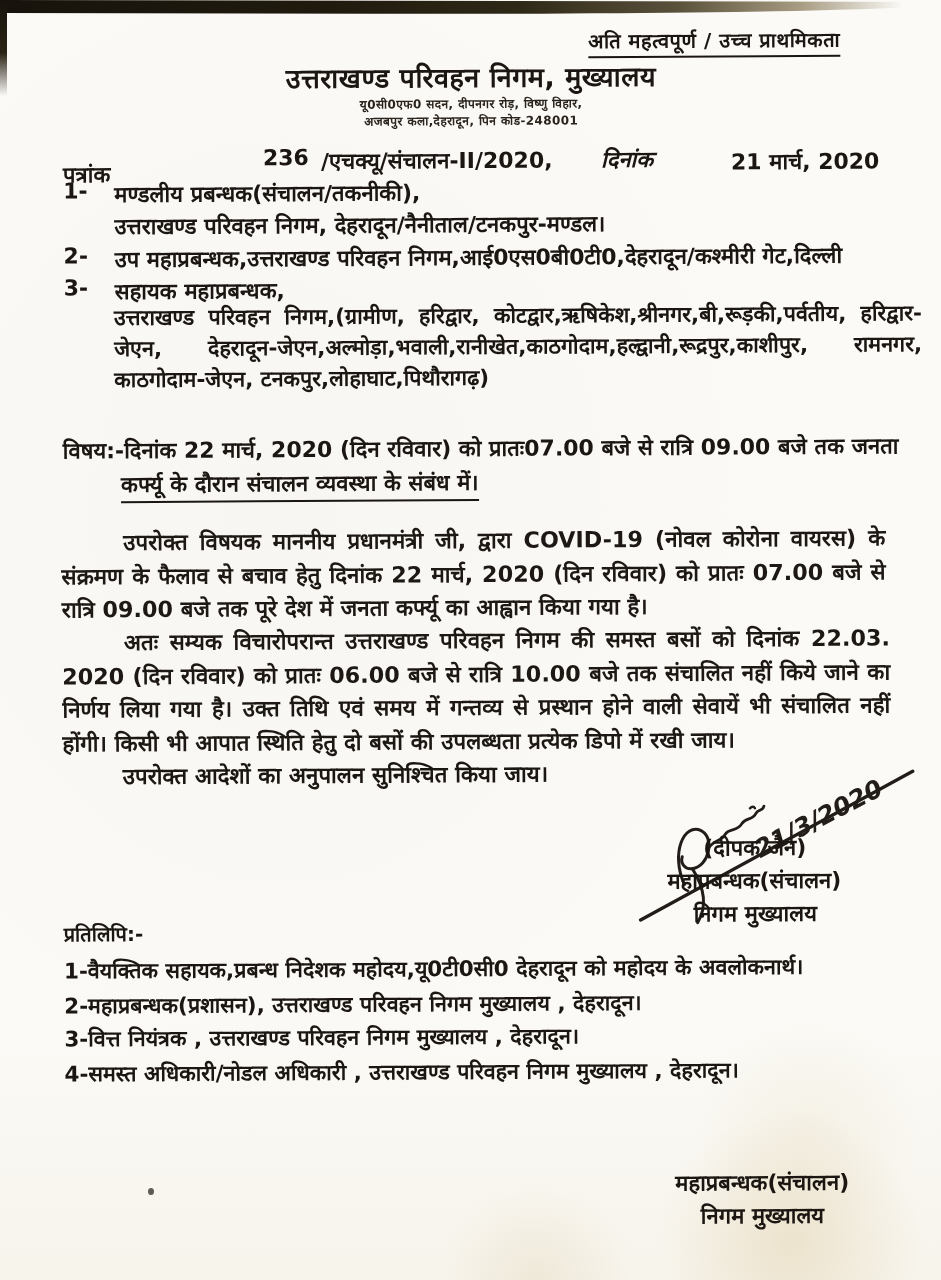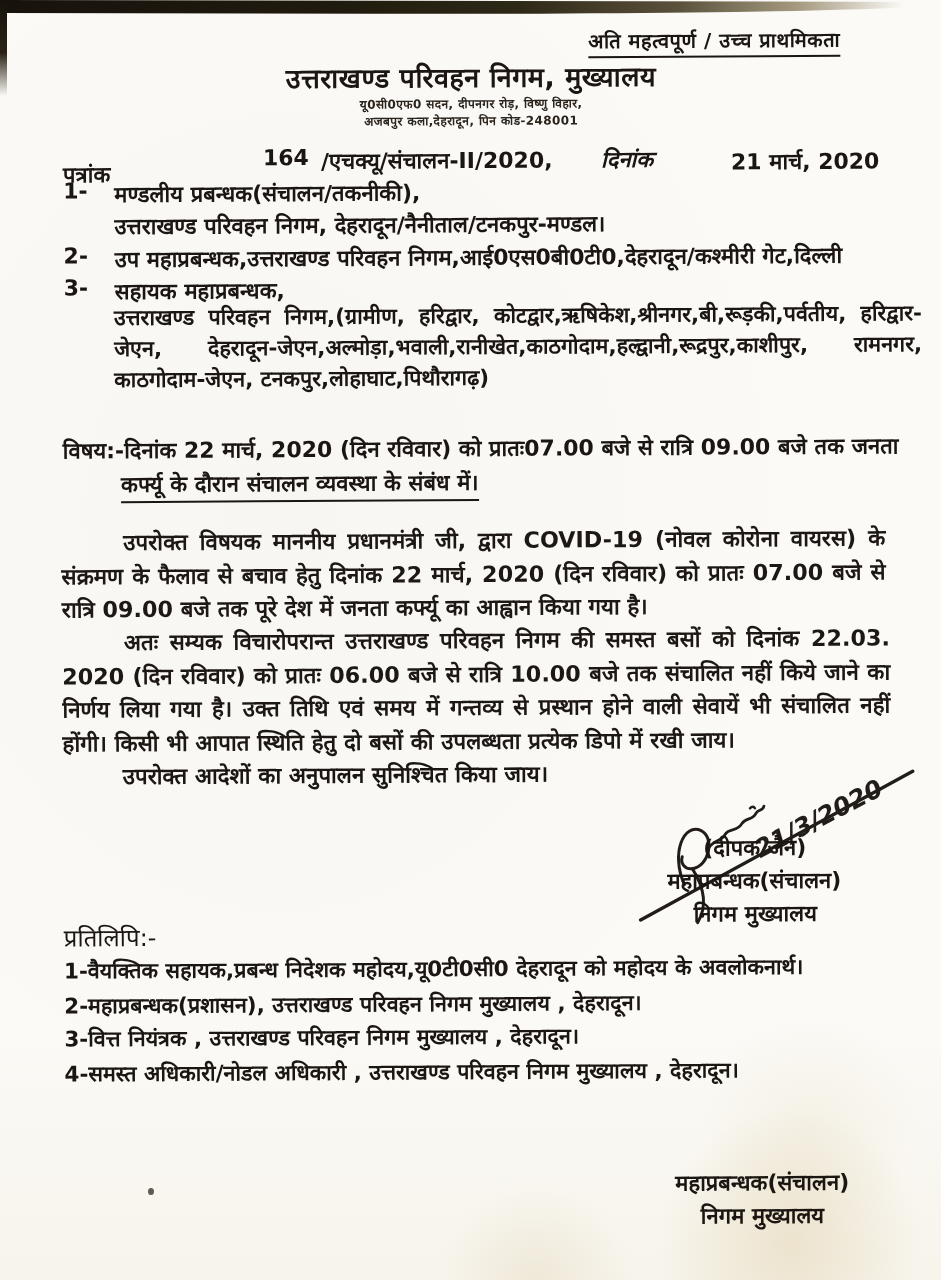--- a/index.html
+++ b/index.html
@@ -45,21 +45,21 @@
   .para{
     position:absolute;font-size:22.3px;font-weight:600;line-height:33.5px;
     text-align:justify;white-space:normal;text-indent:62px;color:#1d1813;
   }
   .p1{left:58px;top:524px;width:824px;}
   .p2{left:58px;top:624px;width:828px;}
   .p3{left:118px;top:758px;font-size:22.3px;font-weight:600;}
   .sig-name{left:698px;top:833px;font-size:22px;font-weight:bold;}
   .sig-title{left:662px;top:866px;font-size:22px;font-weight:bold;}
   .sig-org{left:688px;top:899px;font-size:22px;font-weight:bold;}
-  .copies-h{left:58px;top:918px;font-size:24px;font-weight:normal;}
+  .copies-h{left:58px;top:918px;font-size:20px;font-weight:bold;}
   .copy{font-size:21.5px;font-weight:bold;left:58px;white-space:normal;width:860px;}
   .c1{top:953px;}
   .c2{top:988px;}
   .c3{top:1021px;}
   .c4{top:1056px;}
   .foot-title{left:655px;top:1168px;width:200px;text-align:center;font-size:22px;font-weight:bold;}
   .foot-org{left:655px;top:1201px;width:200px;text-align:center;font-size:22px;font-weight:bold;}
   .sig-svg{position:absolute;left:605px;top:758px;pointer-events:none;}
 </style>
 </head>
@@ -72,21 +72,21 @@
   <div class="spot"></div>
 
   <div class="tilt">
 
     <div class="abs priority" style="left:588px;top:28px;">अति महत्वपूर्ण / उच्च प्राथमिकता</div>
     <div class="abs org-title">उत्तराखण्ड परिवहन निगम, मुख्यालय</div>
     <div class="abs addr" style="top:95px;">यू0सी0एफ0 सदन, दीपनगर रोड़, विष्णु विहार,</div>
     <div class="abs addr" style="top:112px;">अजबपुर कला,देहरादून, पिन कोड-248001</div>
 
     <div class="abs ref" style="left:62px;top:156px;font-family:Liberation Serif, serif;">पत्रांक</div>
-    <div class="abs ref" style="left:262px;top:144px;">164</div>
+    <div class="abs ref" style="left:262px;top:144px;">236</div>
     <div class="abs ref" style="left:320px;top:144px;">/एचक्यू/संचालन-II/2020,</div>
     <div class="abs ref" style="left:600px;top:144px;font-style:italic;">दिनांक</div>
     <div class="abs ref" style="left:730px;top:147px;">21 मार्च, 2020</div>
 
     <div class="abs line" style="left:62px;top:176px;">1-</div>
     <div class="abs line" style="left:113px;top:176px;">मण्डलीय प्रबन्धक(संचालन/तकनीकी),</div>
     <div class="abs line" style="left:113px;top:208px;">उत्तराखण्ड परिवहन निगम, देहरादून/नैनीताल/टनकपुर-मण्डल।</div>
     <div class="abs line" style="left:62px;top:241px;">2-</div>
     <div class="abs line" style="left:113px;top:241px;">उप महाप्रबन्धक,उत्तराखण्ड परिवहन निगम,आई0एस0बी0टी0,देहरादून/कश्मीरी गेट,दिल्ली</div>
     <div class="abs line" style="left:62px;top:273px;">3-</div>

